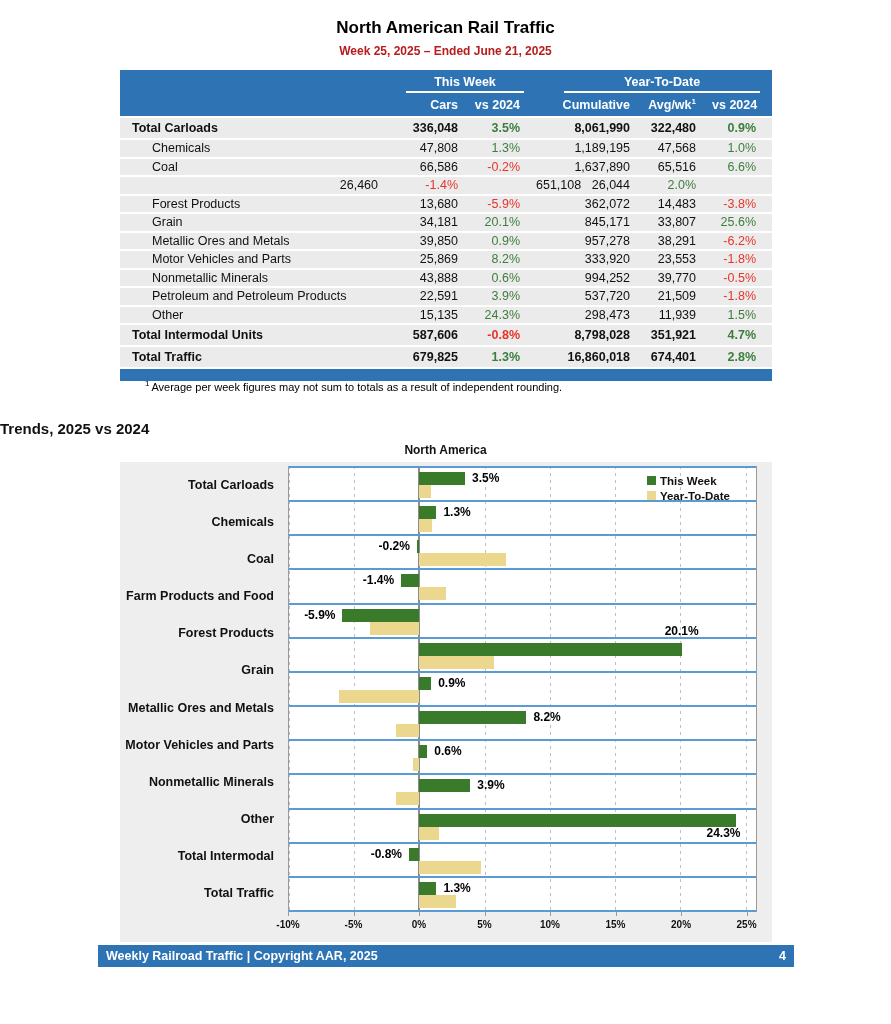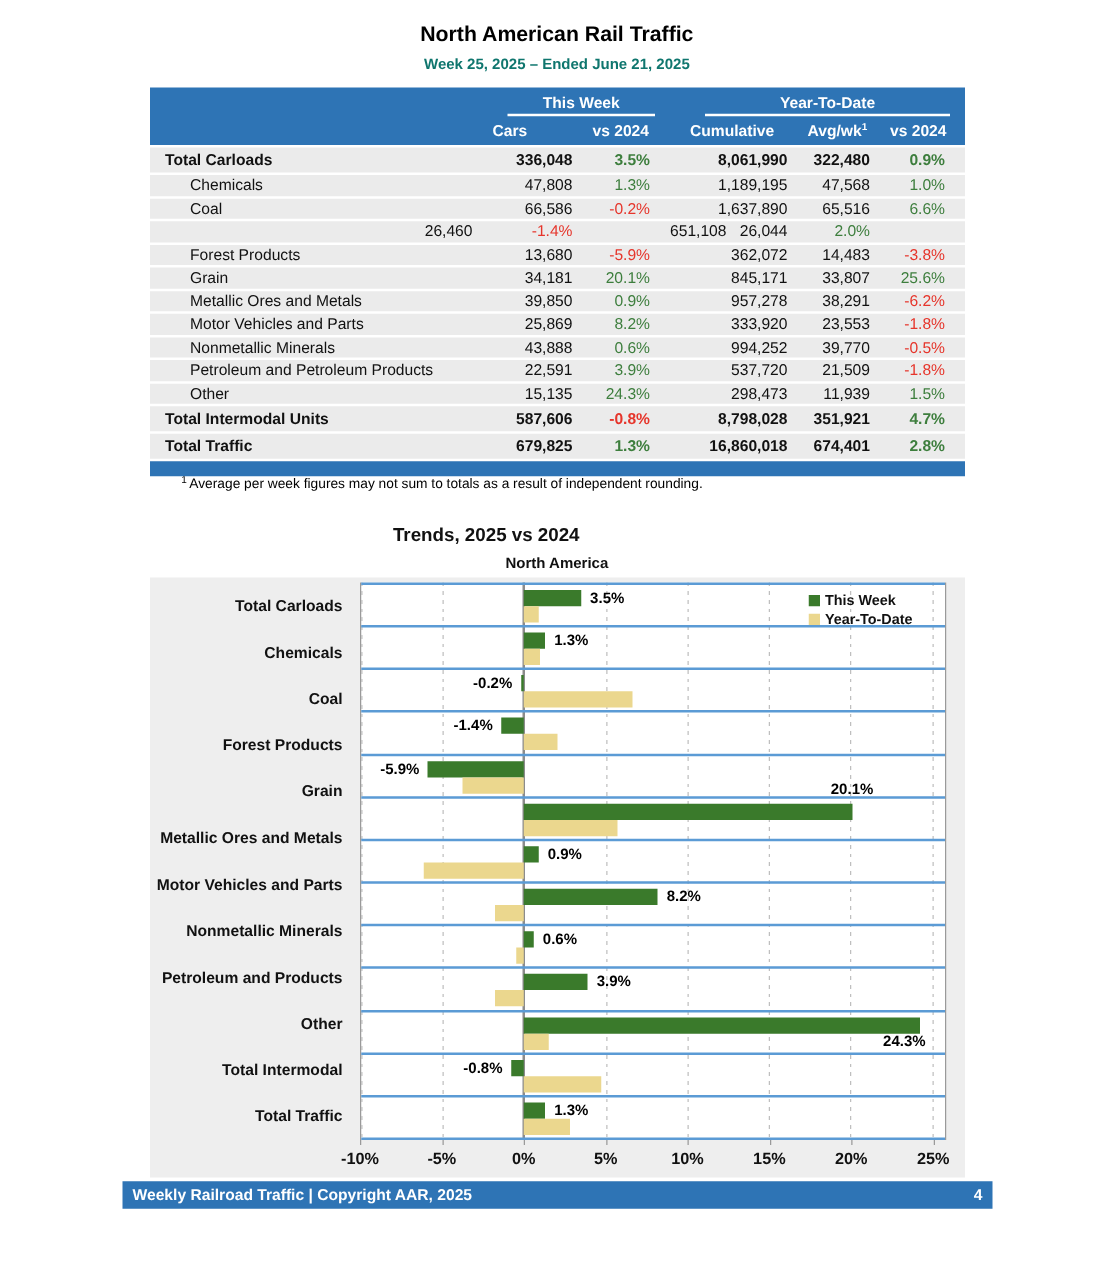--- a/index.html
+++ b/index.html
@@ -4,47 +4,47 @@
 <style>
   * { box-sizing: border-box; }
   html,body { margin:0; padding:0; background:#fff; }
   body { font-family:"Liberation Sans", sans-serif; color:#111; }
   .page { position:relative; width:891px; height:1024px; background:#fff; overflow:hidden; }
 
   
   .report-title { position:absolute; top:18px; left:0; width:891px; text-align:center;
                   font-size:17px; font-weight:bold; color:#000; }
   .report-subtitle { position:absolute; top:44px; left:0; width:891px; text-align:center;
-                     font-size:12px; font-weight:bold; color:#0f766e; }
+                     font-size:12px; font-weight:bold; color:#b91c1c; }
 
   
   .rail-table { position:absolute; left:120px; top:70px; width:652px; }
   .thead { background:#2E74B5; color:#fff; font-weight:bold; }
   .group-row { display:grid; grid-template-columns:274px 142px 16px 220px; height:23px; align-items:end; }
   .group-label { text-align:center; font-size:12.5px; border-bottom:2px solid #fff; margin:0 12px; padding-bottom:2px; }
   .sub-row { display:grid; grid-template-columns:274px 80px 62px 16px 94px 66px 60px; height:23px; align-items:center; font-size:12.5px; }
-  .sub-cell { text-align:left; padding-right:16px; white-space:nowrap; }
+  .sub-cell { text-align:right; padding-right:16px; white-space:nowrap; }
   .sub-cell sup { font-size:8px; }
 
   .tbody { margin-top:2px; }
   .trow { display:grid; grid-template-columns:274px 80px 62px 16px 94px 66px 60px;
           align-items:center; height:16.5px; margin-bottom:2px; background:#EBEBEB; font-size:12.5px; }
   .trow.bold { font-weight:bold; height:20px; }
   .cell.name { padding-left:12px; white-space:nowrap; overflow:hidden; }
   .trow.indent .cell.name { padding-left:32px; }
   .cell.num, .cell.pct { text-align:right; padding-right:16px; white-space:nowrap; }
   .cell.pct.pos { color:#3D7E3D; }
   .cell.pct.neg { color:#E6352B; }
   .end-bar { height:12px; background:#2E74B5; margin-top:1px; }
 
   .footnote { position:absolute; left:145px; top:379px; font-size:11px; color:#000; }
   .footnote sup { font-size:8px; margin-right:2px; }
 
   
-  .chart-title { position:absolute; top:420px; left:0; width:778px; text-align:center;
+  .chart-title { position:absolute; top:420px; left:0; width:778px; text-align:left;
                  font-size:15px; font-weight:bold; }
   .chart-subtitle { position:absolute; top:443px; left:0; width:891px; text-align:center;
                     font-size:12px; font-weight:bold; }
   .chart-area { position:absolute; left:120px; top:462px; width:652px; height:480px; background:#EEEEEE; }
   .gutter { position:absolute; left:0; top:4px; width:168px; height:446px; display:flex; flex-direction:column; }
   .gutter-label { flex:1; display:flex; align-items:center; justify-content:flex-end;
                   padding-right:14px; font-weight:bold; font-size:12.5px; white-space:nowrap; }
   .plot { position:absolute; left:168px; top:4px; width:469px; height:446px; background:#fff;
           border-left:1px solid #9a9a9a; border-right:1px solid #9a9a9a; }
   .grid-line { position:absolute; top:0; width:1px; height:100%; z-index:1;
@@ -56,21 +56,21 @@
   .bar { position:absolute; height:13px; z-index:2; }
   .bar.tw { top:4px; }
   .bar.ytd { top:17px; }
   .bar-label { position:absolute; font-weight:bold; font-size:12px; z-index:4;
                white-space:nowrap; height:13px; line-height:13px; color:#000; }
   .legend { position:absolute; top:7px; right:26px; z-index:5; font-size:11.5px; font-weight:bold; }
   .legend-row { display:flex; align-items:center; height:15px; }
   .swatch { width:9px; height:9px; margin-right:4px; display:inline-block; }
   .axis { position:absolute; left:168px; top:450px; width:469px; height:28px; }
   .tick-mark { position:absolute; top:0; width:1px; height:4px; background:#9a9a9a; }
-  .tick-label { position:absolute; top:7px; transform:translateX(-50%); font-weight:bold; font-size:13px; }
+  .tick-label { position:absolute; top:7px; transform:translateX(-50%); font-weight:bold; font-size:10px; }
 
   
   .footer-bar { position:absolute; left:98px; top:945px; width:696px; height:22px; background:#2E74B5;
                 color:#fff; display:flex; justify-content:space-between; align-items:center;
                 padding:0 8px; font-size:12.5px; font-weight:bold; }
 </style>
 </head>
 <body>
 
 <div class="page">
@@ -220,26 +220,26 @@
   <div class="footnote"><sup>1</sup><span>Average per week figures may not sum to totals as a result of independent rounding.</span></div>
 
   <div class="chart-title">Trends, 2025 vs 2024</div>
   <div class="chart-subtitle">North America</div>
 
   <div class="chart-area">
     <div class="gutter" id="gutter">
         <div class="gutter-label">Total Carloads</div>
         <div class="gutter-label">Chemicals</div>
         <div class="gutter-label">Coal</div>
+        <div class="gutter-label">Farm Products and Food</div>
         <div class="gutter-label">Forest Products</div>
         <div class="gutter-label">Grain</div>
         <div class="gutter-label">Metallic Ores and Metals</div>
         <div class="gutter-label">Motor Vehicles and Parts</div>
         <div class="gutter-label">Nonmetallic Minerals</div>
-        <div class="gutter-label">Petroleum and Products</div>
         <div class="gutter-label">Other</div>
         <div class="gutter-label">Total Intermodal</div>
         <div class="gutter-label">Total Traffic</div>
       </div>
     <div class="plot" id="plot">
       <div class="grid-line" style="left: 0%;"></div>
         <div class="grid-line" style="left: 13.9665%;"></div>
         <div class="zero-line" style="left: 27.933%;"></div>
         <div class="grid-line" style="left: 41.8994%;"></div>
         <div class="grid-line" style="left: 55.8659%;"></div>

